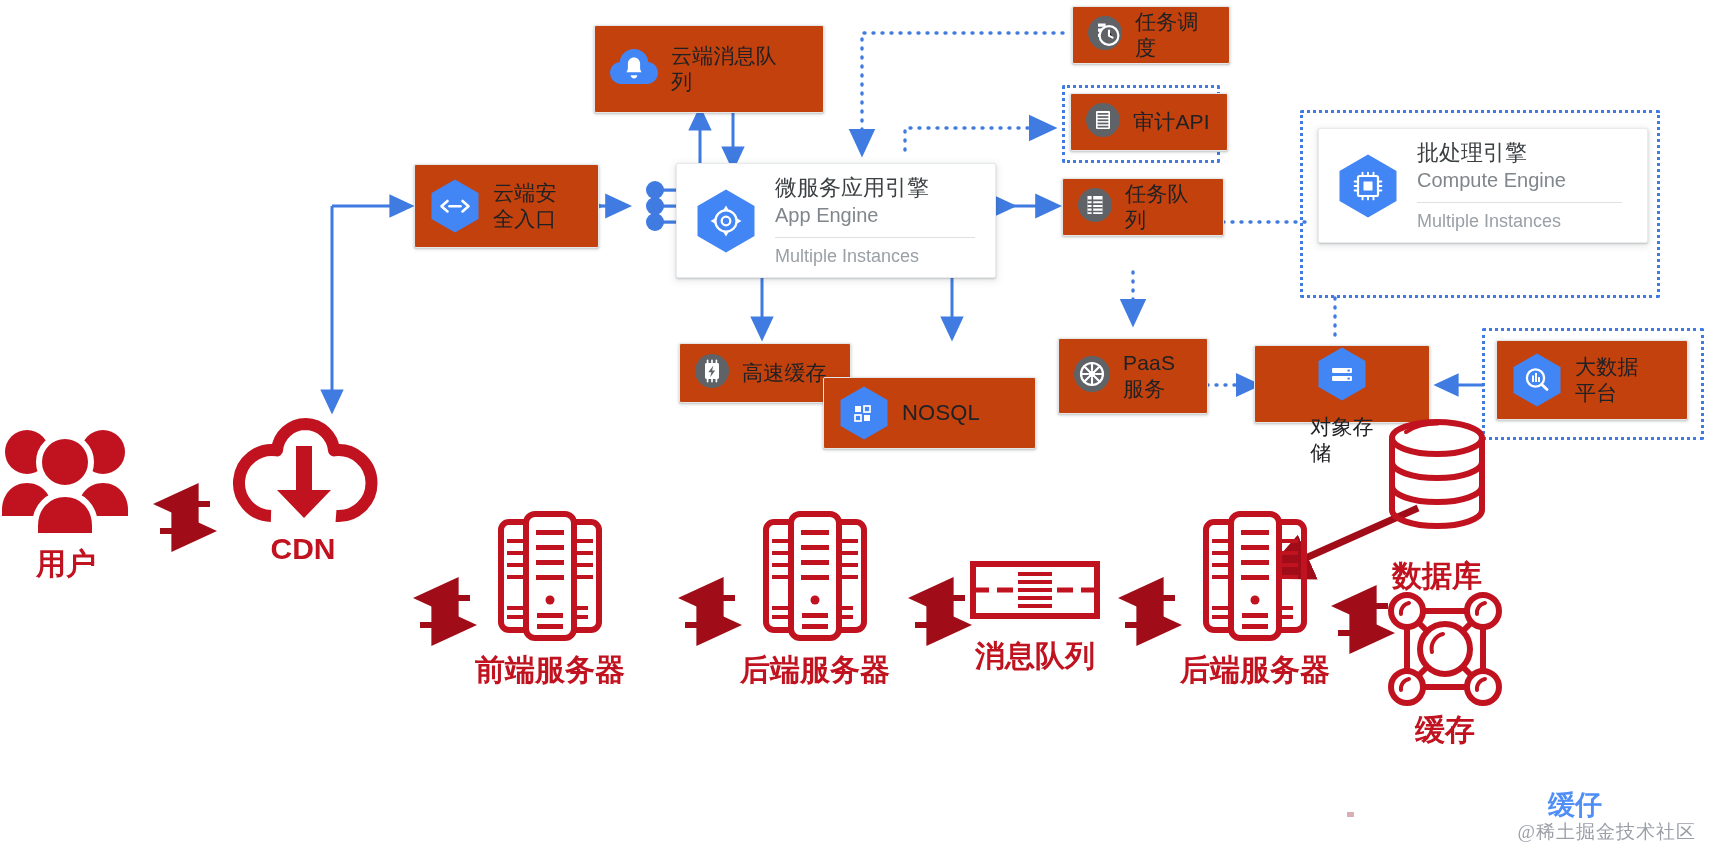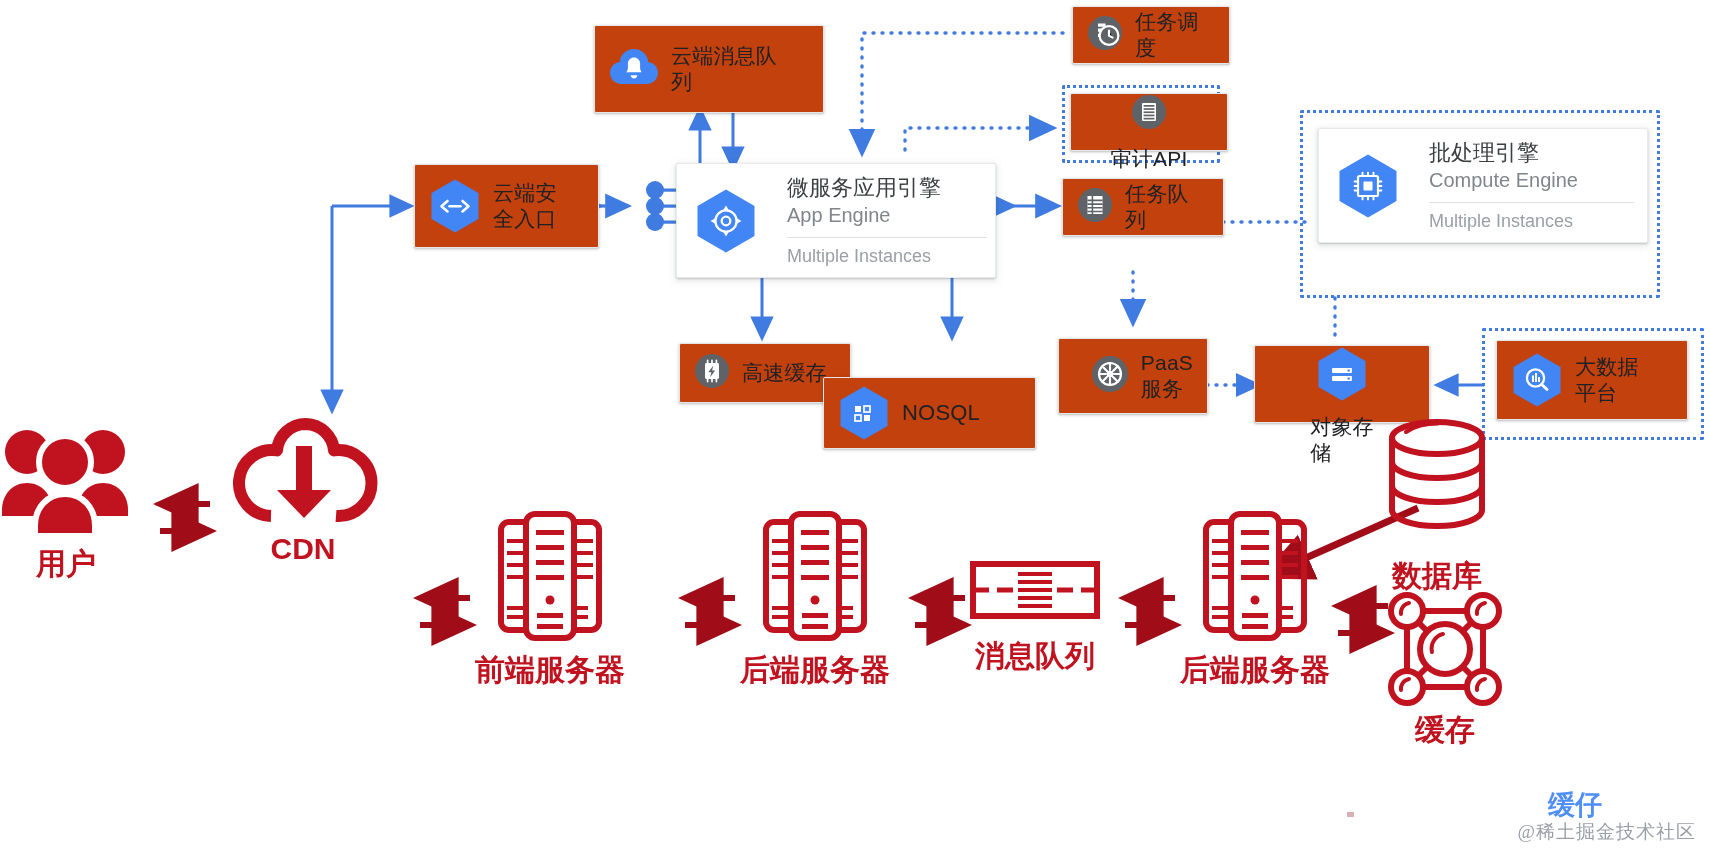--- a/index.html
+++ b/index.html
@@ -39,21 +39,21 @@
     white-space: pre-line;
   }
 
   
   .bigcard {
     position:absolute;
     background:#fff;
     border:1px solid #e8eaed;
     border-radius:2px;
     box-shadow: 0 1px 2px rgba(60,64,67,.25), 0 2px 6px 2px rgba(60,64,67,.10);
-    display:flex; align-items:center; padding: 0 0 0 18px; gap:30px;
+    display:flex; align-items:center; padding: 0 0 0 18px; gap:18px;
   }
   .bigcard .stack-shadow {
     position:absolute; left:10px; right:-10px; bottom:-9px; height:12px;
     background:#fafafa; border:1px solid #e8eaed; border-top:none;
     border-radius:0 0 2px 2px; z-index:-1;
   }
   .bigcard .txt { display:flex; flex-direction:column; }
   .bigcard .t1 { color:#3c4043; font-size:22px; line-height:1.24; }
   .bigcard .t2 { color:#80868b; font-size:20px; line-height:1.3; margin-top:1px;}
   .bigcard .rule { height:1px; background:#e0e0e0; margin:9px 0 8px 0; }
@@ -210,21 +210,21 @@
       <svg width="36" height="36" viewBox="0 0 36 36" aria-hidden="true">
         <circle cx="18" cy="18" r="17" fill="#5f6368"></circle>
         <path fill="#ffffff" d="M11 8.5h7.6v3.2H11zM11 13.6h7.6v3.2H11zM11 18.7h7.6v3.2H11z"></path>
         <circle cx="22" cy="20.5" r="9.4" fill="#5f6368" stroke="#ffffff" stroke-width="2.2"></circle>
         <path stroke="#ffffff" stroke-width="2.1" stroke-linecap="round" d="M22 15.5v5.1l3.6 2"></path>
       </svg>
     </span>
     <span class="label">任务调度</span>
   </div>
 
-  <div class="card" style="left:1070px; top:93px; width:158px; height:58px;flex-direction:column;">
+  <div class="card" style="left:1070px; top:93px; width:158px; height:58px;">
     <span class="circ">
       <svg width="36" height="36" viewBox="0 0 36 36" aria-hidden="true">
         <circle cx="18" cy="18" r="17" fill="#5f6368"></circle>
         <rect x="11" y="9" width="14" height="18" rx="1" fill="#ffffff"></rect>
         <g fill="#5f6368">
             <rect x="12.6" y="11" width="10.8" height="1.7"></rect>
         <rect x="12.6" y="14.2" width="10.8" height="1.7"></rect>
         <rect x="12.6" y="17.4" width="10.8" height="1.7"></rect>
         <rect x="12.6" y="20.6" width="10.8" height="1.7"></rect>
         <rect x="12.6" y="23.8" width="10.8" height="1.7"></rect>
@@ -332,21 +332,21 @@
           <rect x="17" y="21" width="6" height="6"></rect>
           <rect x="26" y="21" width="6" height="6" fill="none" stroke="#ffffff" stroke-width="1.7"></rect>
           <rect x="17" y="30" width="6" height="6" fill="none" stroke="#ffffff" stroke-width="1.7"></rect>
           <rect x="26" y="30" width="6" height="6"></rect>
         </g>
       </svg>
     </span>
     <span class="label" style="font-size:22px;">NOSQL</span>
   </div>
 
-  <div class="card" style="left:1058px; top:338px; width:150px; height:76px;justify-content:flex-end;">
+  <div class="card" style="left:1058px; top:338px; width:150px; height:76px;">
     <span class="circ">
       <svg width="38" height="38" viewBox="0 0 38 38" aria-hidden="true">
         <circle cx="19" cy="19" r="18" fill="#5f6368"></circle>
         <circle cx="19" cy="19" r="11" fill="none" stroke="#ffffff" stroke-width="2.2"></circle>
         <g stroke="#ffffff" stroke-width="2.1" stroke-linecap="round">
           <path d="M19 8v7M19 23v7M8 19h7M23 19h7"></path>
           <path d="M11.2 11.2l5 5M21.8 21.8l5 5M26.8 11.2l-5 5M16.2 21.8l-5 5"></path>
         </g>
         <circle cx="19" cy="19" r="3.3" fill="#ffffff"></circle>
       </svg>

